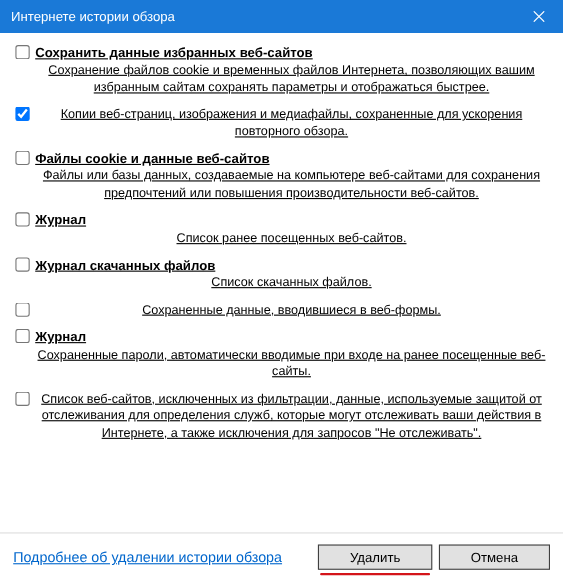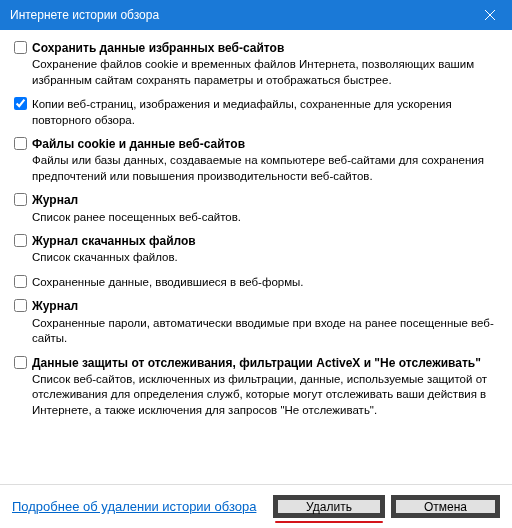--- a/index.html
+++ b/index.html
@@ -28,36 +28,37 @@
     display: flex;
     align-items: center;
     justify-content: center;
     cursor: pointer;
   }
   .titlebar .close svg { width: 10px; height: 10px; }
   .content {
     padding: 10px 14px 0 14px;
     height: 454px;
     overflow: hidden;
+    text-decoration: underline;
   }
   .opt {
     display: flex;
     align-items: flex-start;
     margin-bottom: 8px;
   }
   .opt input[type=checkbox] {
     width: 13px;
     height: 13px;
     margin-top: 1px;
     margin-right: 5px;
     flex-shrink: 0;
   }
   .opt .txt { flex: 1; line-height: 1.35; }
   .opt .lbl { font-weight: bold; font-size: 12px; }
-  .opt .desc { font-size: 11.5px; color: #000; margin-top: 1px; }
+  .opt .desc { font-size: 11.5px; color: #000; margin-top: 1px; text-align: center; }
   .underline-red {
     display: inline-block;
     border-bottom: 2.5px solid #d4141a;
     padding-bottom: 1px;
   }
   .footer {
     border-top: 1px solid #ddd;
     height: 44px;
     display: flex;
     align-items: center;
@@ -70,21 +71,21 @@
     font-size: 13px;
     cursor: pointer;
   }
   .footer .buttons { display: flex; gap: 6px; position: relative; }
   .footer button {
     min-width: 80px;
     height: 23px;
     font-family: inherit;
     font-size: 12px;
     background: #e1e1e1;
-    border: 5px solid #404040;
+    border: 1px solid #404040;
     cursor: pointer;
     padding: 0 28px;
   }
   .btn-wrap { position: relative; display: inline-block; }
   .btn-under {
     position: absolute;
     left: 2px; right: 2px;
     bottom: -5px;
     height: 2.5px;
     background: #d4141a;
@@ -148,21 +149,20 @@
     <div class="opt">
       <input type="checkbox" style="">
       <div class="txt">
         <div class="lbl">Журнал</div>
         <div class="desc">Сохраненные пароли, автоматически вводимые при входе на ранее посещенные веб-сайты.</div>
       </div>
     </div>
     <div class="opt">
       <input type="checkbox" style="">
       <div class="txt">
-        <div class="lbl">Данные защиты от отслеживания, фильтрации ActiveX и "Не отслеживать"</div>
         <div class="desc">Список веб-сайтов, исключенных из фильтрации, данные, используемые защитой от отслеживания для определения служб, которые могут отслеживать ваши действия в Интернете, а также исключения для запросов "Не отслеживать".</div>
       </div>
     </div>
   </div>
 
 <div class="footer">
   <a class="link">Подробнее об удалении истории обзора</a>
   <div class="buttons">
     <span class="btn-wrap">
       <button>Удалить</button>

